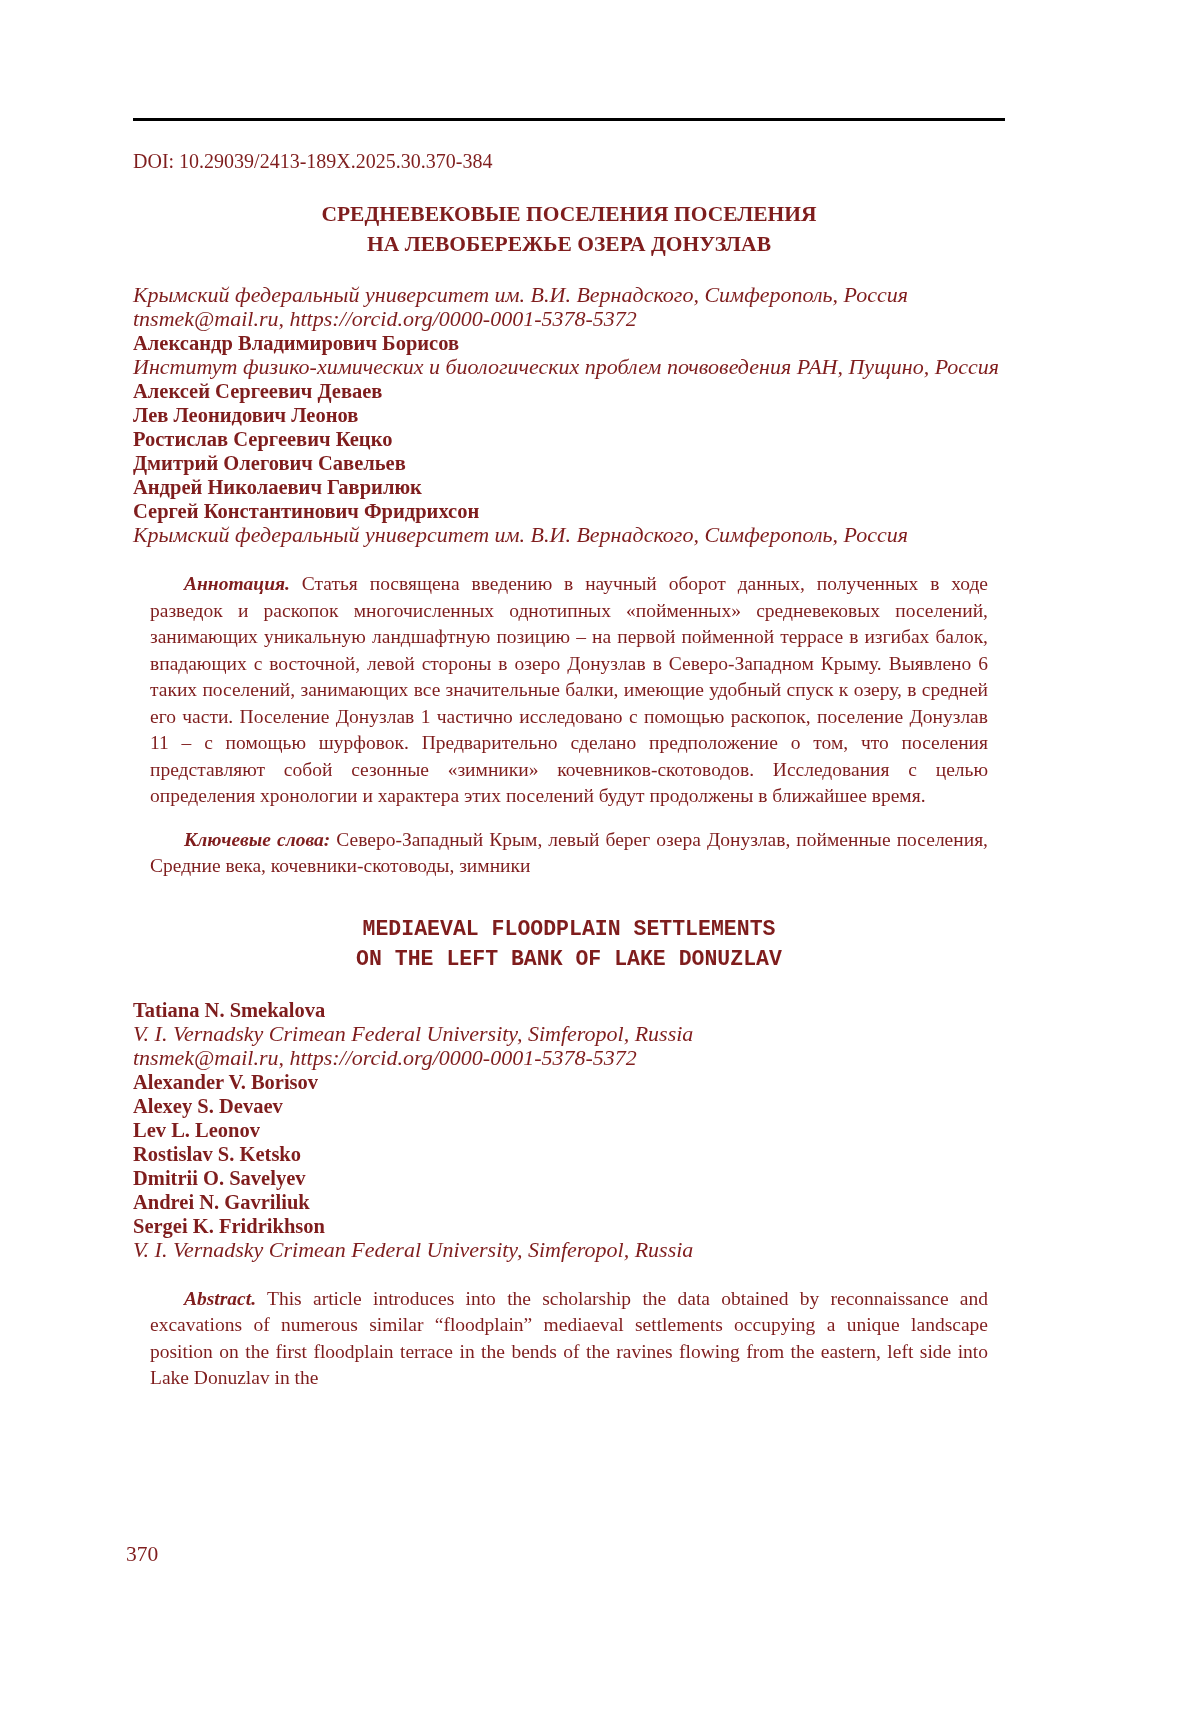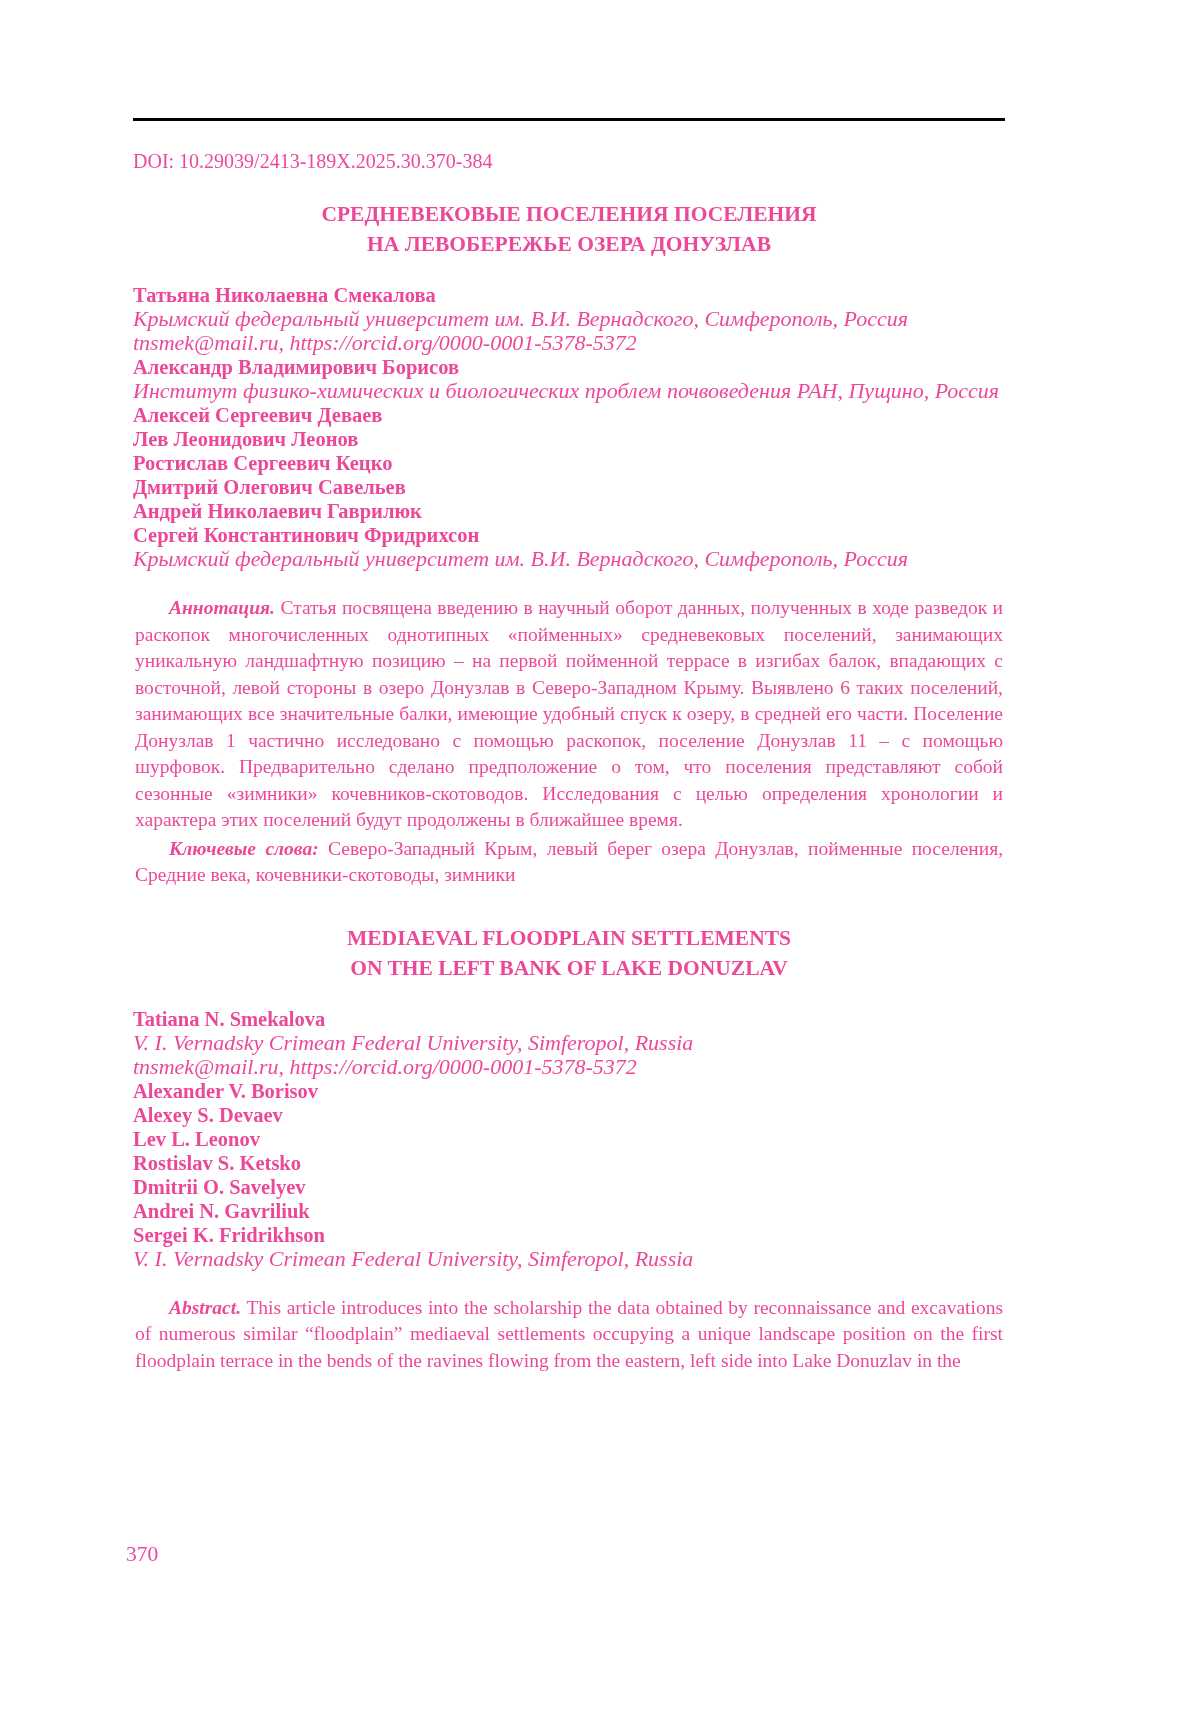--- a/index.html
+++ b/index.html
@@ -5,21 +5,21 @@
   html, body {
     margin: 0;
     padding: 0;
     background: #ffffff;
   }
   .page {
     position: relative;
     width: 1200px;
     height: 1714px;
     background: #ffffff;
-    color: #ec4899;
+    color: #7f1d1d;
     font-family: "Liberation Serif", serif;
     overflow: hidden;
   }
   .content {
     position: absolute;
     left: 133px;
     top: 0;
     width: 872px;
   }
   .top-rule {
@@ -48,35 +48,36 @@
     line-height: 24px;
   }
   .author-line.name {
     font-weight: bold;
   }
   .author-line.affil {
     font-style: italic;
     font-size: 22px;
   }
   .para {
-    margin: 2px;
+    margin: 17px;
     font-size: 19.5px;
     line-height: 26.5px;
     text-align: justify;
     text-indent: 34px;
   }
   .para.first {
     margin-top: 24px;
   }
   .lead {
     font-weight: bold;
     font-style: italic;
   }
   .en-title {
     margin-top: 34px;
+    font-family: Liberation Mono, monospace;
   }
   .page-number {
     position: absolute;
     left: 126px;
     top: 1542px;
     font-size: 21.5px;
   }
 </style>
 </head>
 <body>
@@ -85,21 +86,20 @@
   <div class="content">
 
     <div class="top-rule"></div>
 
     <p class="doi">DOI: 10.29039/2413-189X.2025.30.370-384</p>
 
     <h1 class="article-title"><span>СРЕДНЕВЕКОВЫЕ ПОСЕЛЕНИЯ ПОСЕЛЕНИЯ</span><br>
       <span>НА ЛЕВОБЕРЕЖЬЕ ОЗЕРА ДОНУЗЛАВ</span></h1>
 
     <div class="authors">
-      <p class="author-line name">Татьяна Николаевна Смекалова</p>
       <p class="author-line affil">Крымский федеральный университет им. В.И. Вернадского, Симферополь, Россия</p>
       <p class="author-line affil">tnsmek@mail.ru, https://orcid.org/0000-0001-5378-5372</p>
       <p class="author-line name">Александр Владимирович Борисов</p>
       <p class="author-line affil">Институт физико-химических и биологических проблем почвоведения РАН, Пущино, Россия</p>
       <p class="author-line name">Алексей Сергеевич Деваев</p>
       <p class="author-line name">Лев Леонидович Леонов</p>
       <p class="author-line name">Ростислав Сергеевич Кецко</p>
       <p class="author-line name">Дмитрий Олегович Савельев</p>
       <p class="author-line name">Андрей Николаевич Гаврилюк</p>
       <p class="author-line name">Сергей Константинович Фридрихсон</p>

